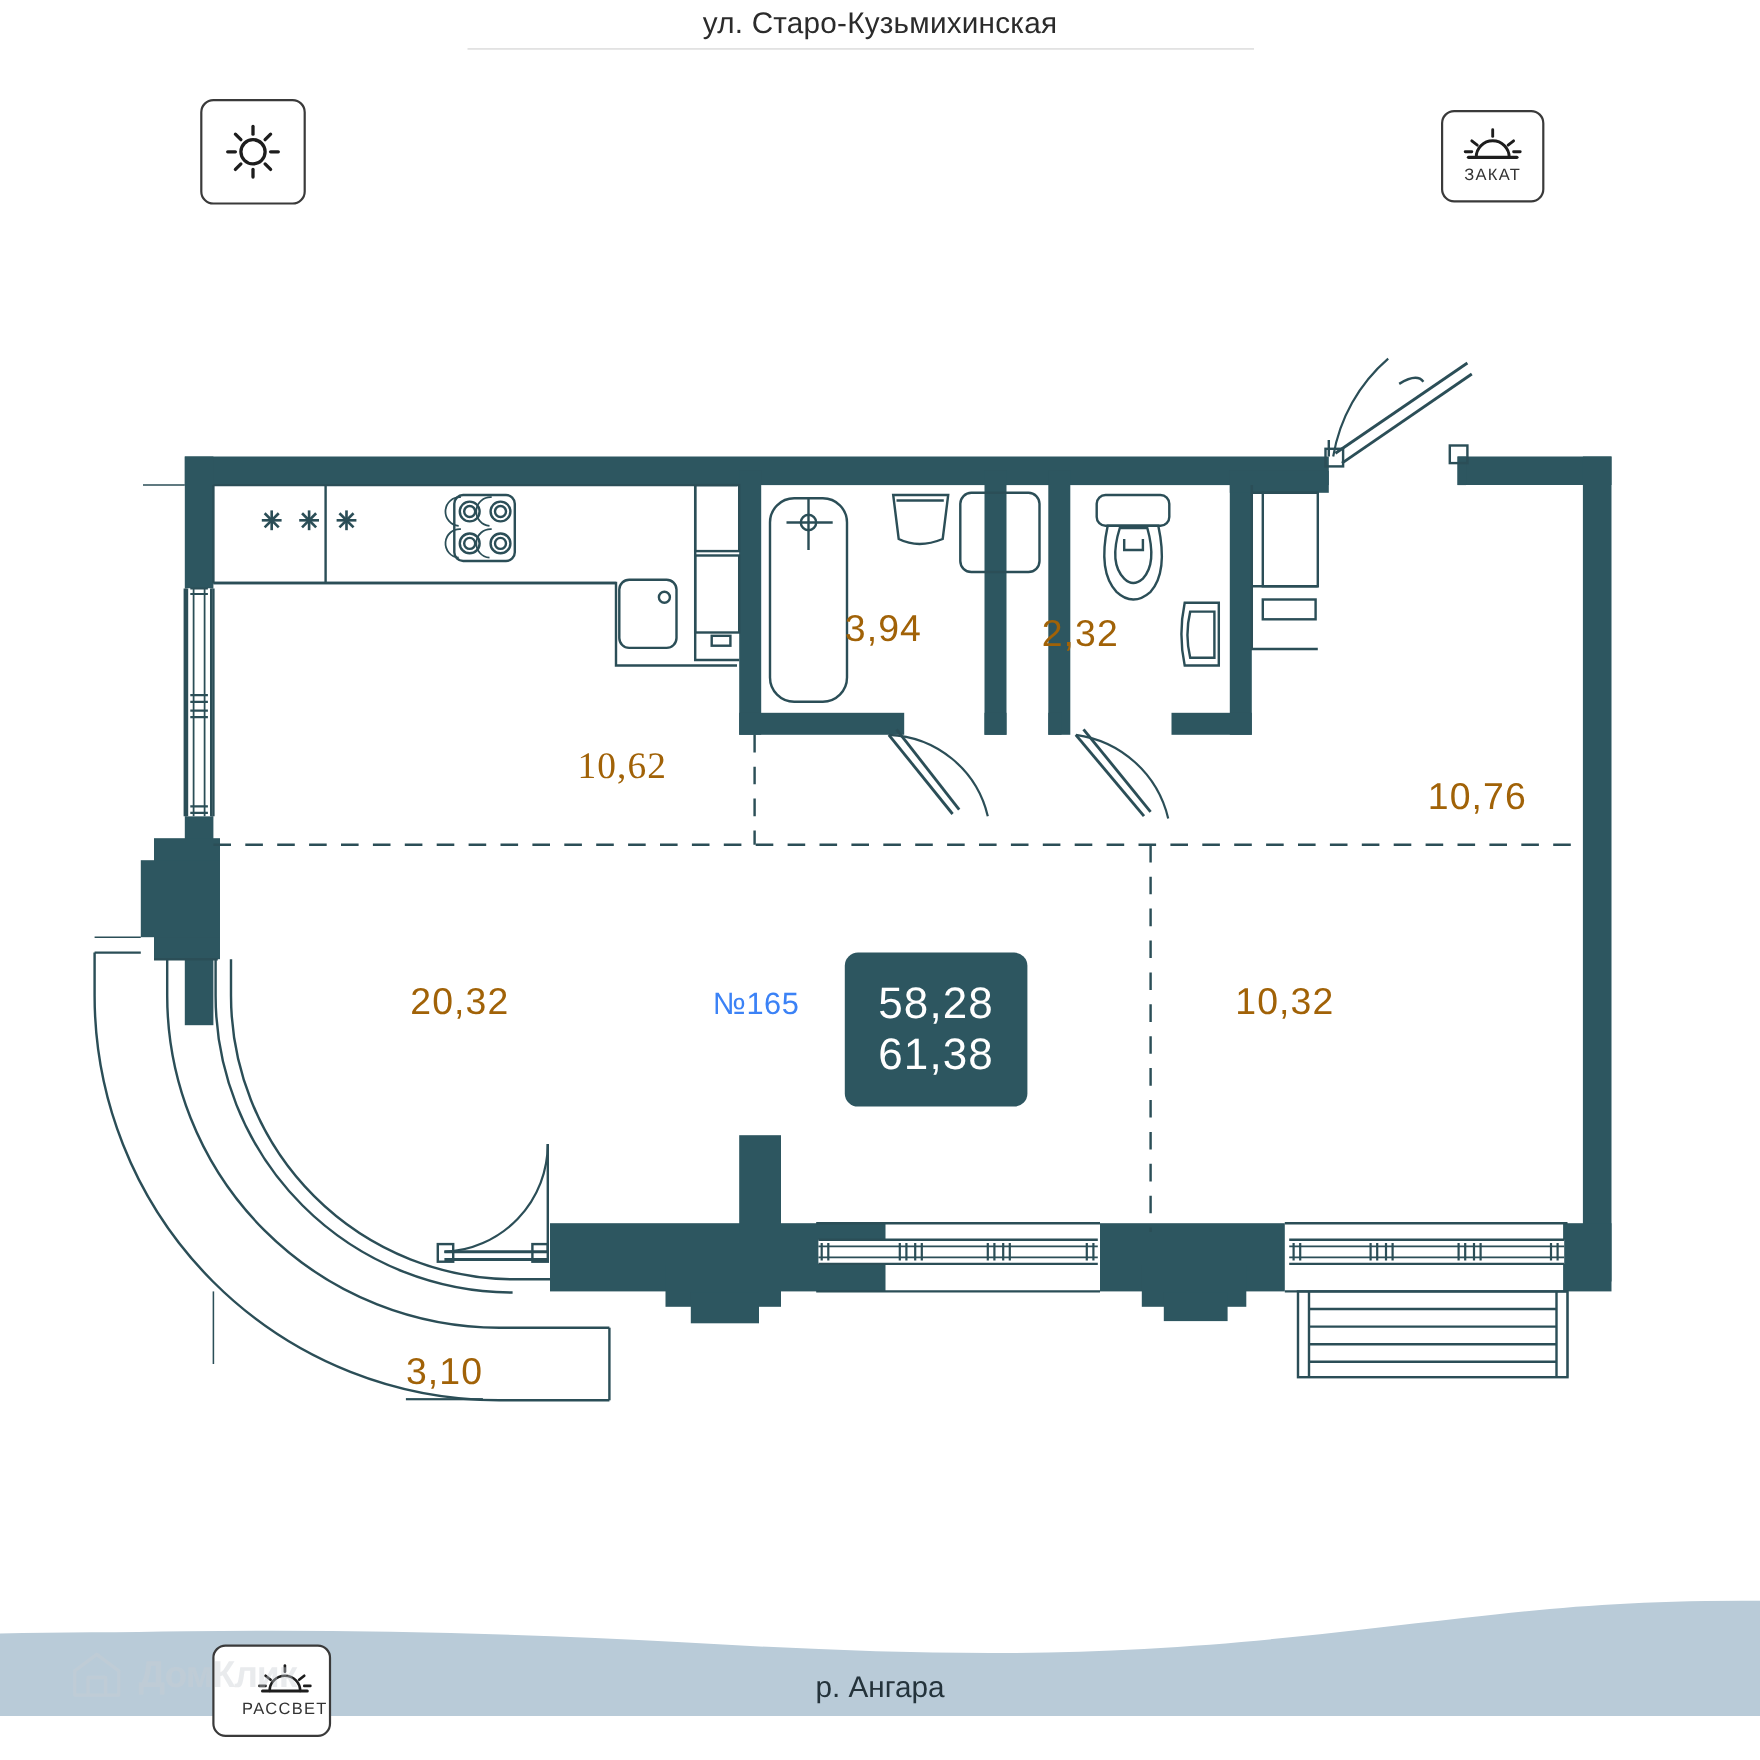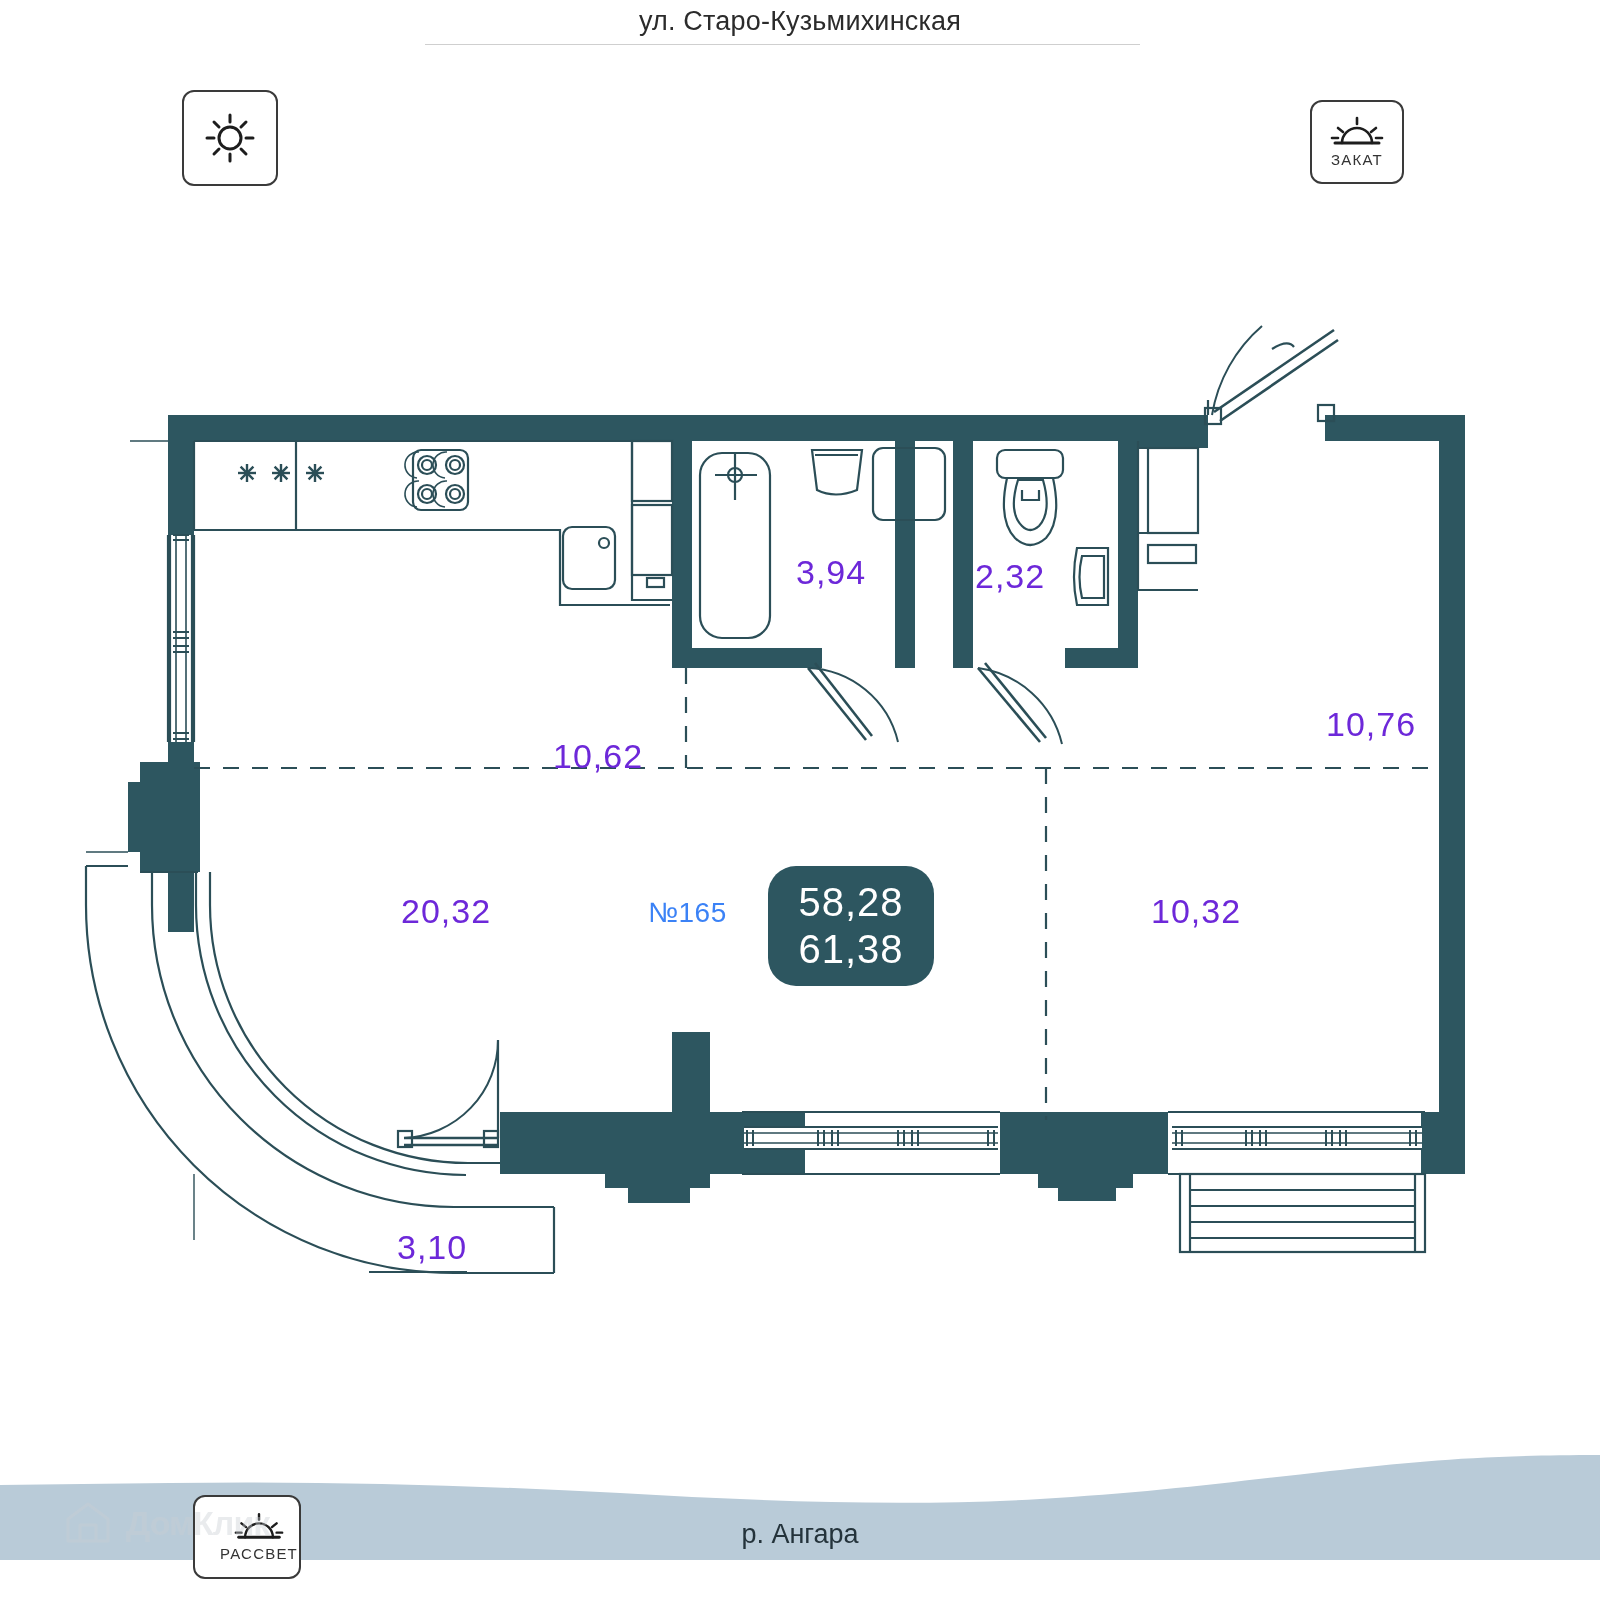--- a/index.html
+++ b/index.html
@@ -53,43 +53,42 @@
     left: 0; top: 1521px;
     width: 1600px;
     text-align: center;
     font-size: 27px;
     color: #24333b;
   }
   
   .area {
     position: absolute;
     font-size: 34px;
-    color: #6d28d9;
+    color: #a16207;
     letter-spacing: 1px;
     text-align: right;
-    padding-left: 28px;
   }
   .area.underline {
     border-bottom: 2px solid #2b4e57;
     padding-bottom: 4px;
   }
   
   #apt-number {
     position: absolute;
     left: 648px; top: 897px;
     font-size: 28px;
     color: #3b82f6;
     letter-spacing: .5px;
   }
   #area-badge {
     position: absolute;
     left: 768px; top: 866px;
-    width: 166px; height: 120px;
+    width: 166px; height: 140px;
     background: #2d5660;
-    border-radius: 28px;
+    border-radius: 12px;
     color: #fff;
     display: flex;
     flex-direction: column;
     align-items: center;
     justify-content: center;
     gap: 2px;
   }
   #area-badge span {
     font-size: 40px;
     letter-spacing: 1px;
@@ -378,21 +377,21 @@
       <path d="M194,1174 L194,1240" stroke-width="1.4"></path>
       <path d="M1425,1174 L1425,1252" stroke-width="1.4"></path>
     </g>
   </svg>
 
   <div id="street-rule"></div>
   <div class="txt" id="street-label">ул. Старо-Кузьмихинская</div>
 
   <div class="txt" id="river-label">р. Ангара</div>
 
-  <div class="area" style="left: 525px; top: 737px;">10,62</div>
+  <div class="area" style="left: 525px; top: 678px; font-family: Liberation Serif, serif;">10,62</div>
   <div class="area" style="left: 768px; top: 553px;">3,94</div>
   <div class="area" style="left: 947px; top: 557px;">2,32</div>
   <div class="area" style="left: 1298px; top: 705px;">10,76</div>
   <div class="area" style="left: 373px; top: 892px;">20,32</div>
   <div class="area" style="left: 1123px; top: 892px;">10,32</div>
   <div class="area underline" style="left: 369px; top: 1228px;">3,10</div>
 
   <div id="apt-number">№165</div>
   <div id="area-badge">
     <span>58,28</span>

